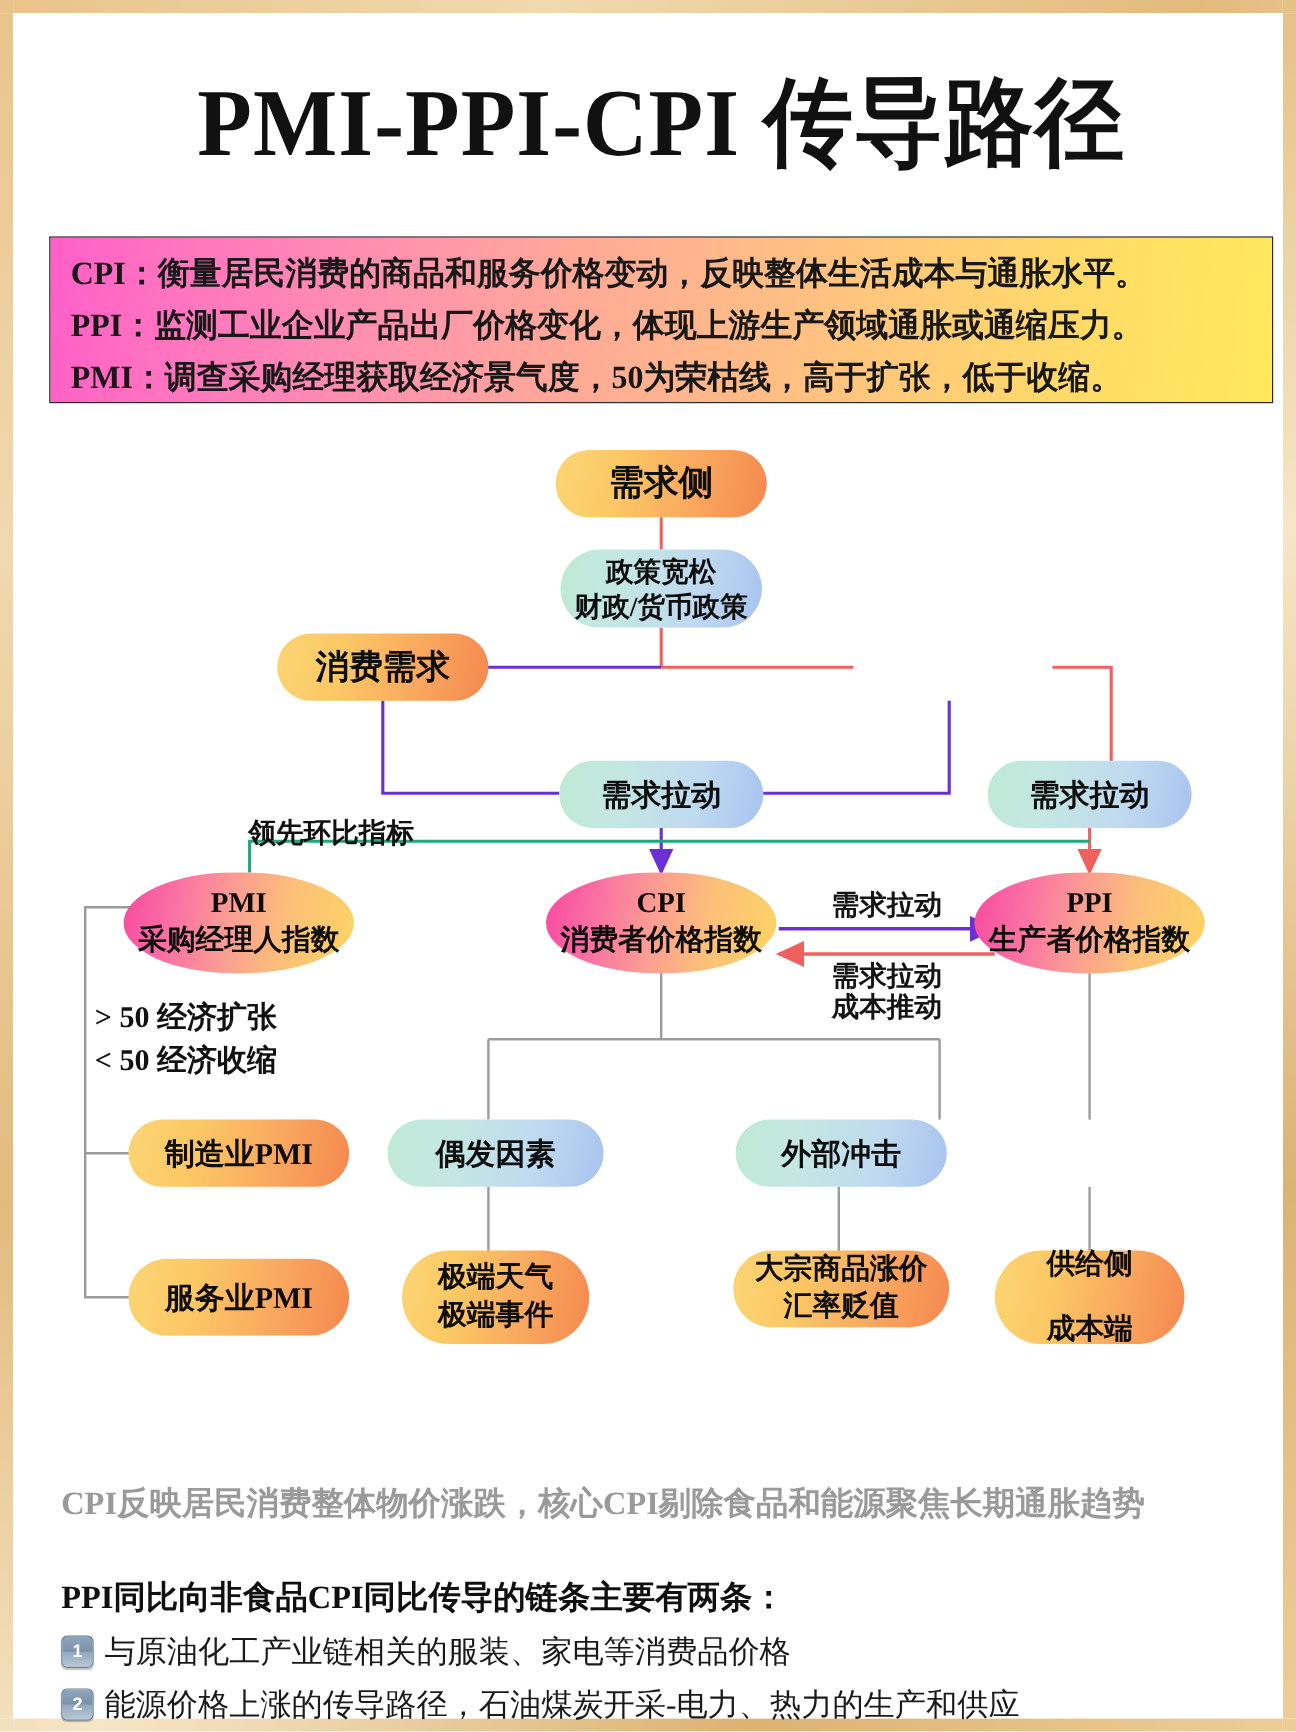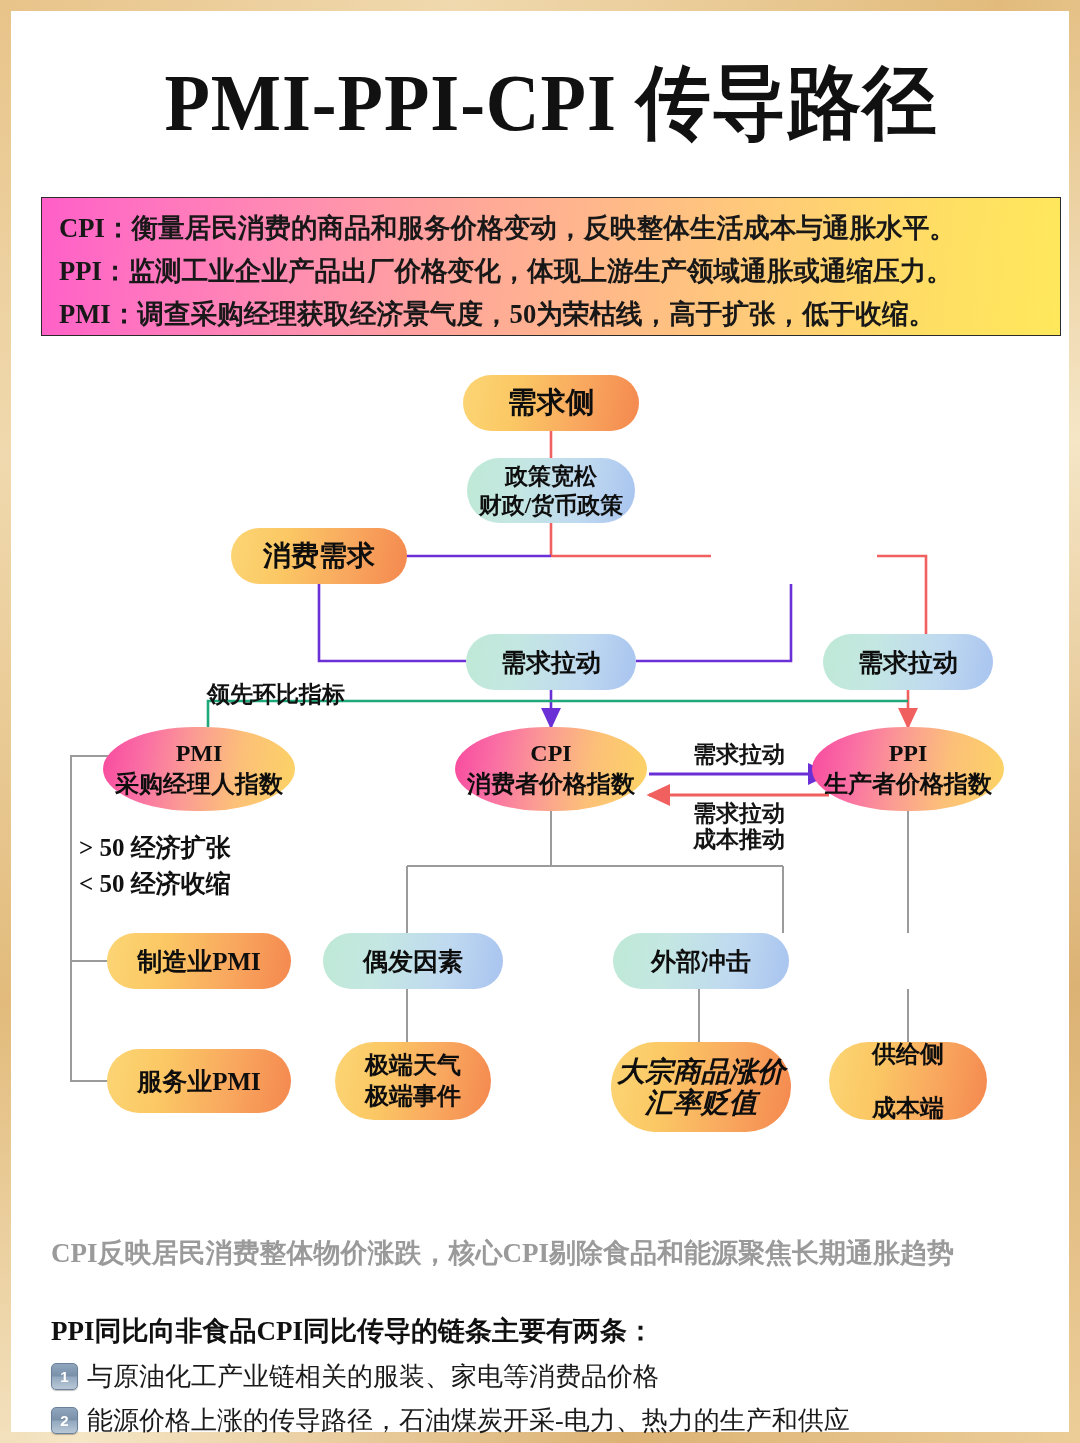--- a/index.html
+++ b/index.html
@@ -250,21 +250,21 @@
       <span class="ln">外部冲击</span>
     </div>
 
     <div class="node pill g-orange" style="left:96px;top:1038px;width:184px;height:64px;font-size:25px;">
       <span class="ln">服务业PMI</span>
     </div>
     <div class="node pill g-orange" style="left:324px;top:1031px;width:156px;height:78px;font-size:24px;line-height:31px;">
       <span class="ln">极端天气</span>
       <span class="ln">极端事件</span>
     </div>
-    <div class="node pill g-orange" style="left:600px;top:1031px;width:180px;height:90px;font-size:28px;line-height:31px;font-style:italic;">
+    <div class="node pill g-orange" style="left:600px;top:1031px;width:180px;height:64px;font-size:24px;line-height:31px;">
       <span class="ln">大宗商品涨价</span>
       <span class="ln">汇率贬值</span>
     </div>
     <div class="node pill g-orange" style="left:818px;top:1031px;width:158px;height:78px;font-size:24px;line-height:31px;gap:23px;">
       <span class="ln">供给侧</span>
       <span class="ln">成本端</span>
     </div>
 
     <div class="freelabel" style="left:196px;top:668px;font-size:23px;">领先环比指标</div>
 

